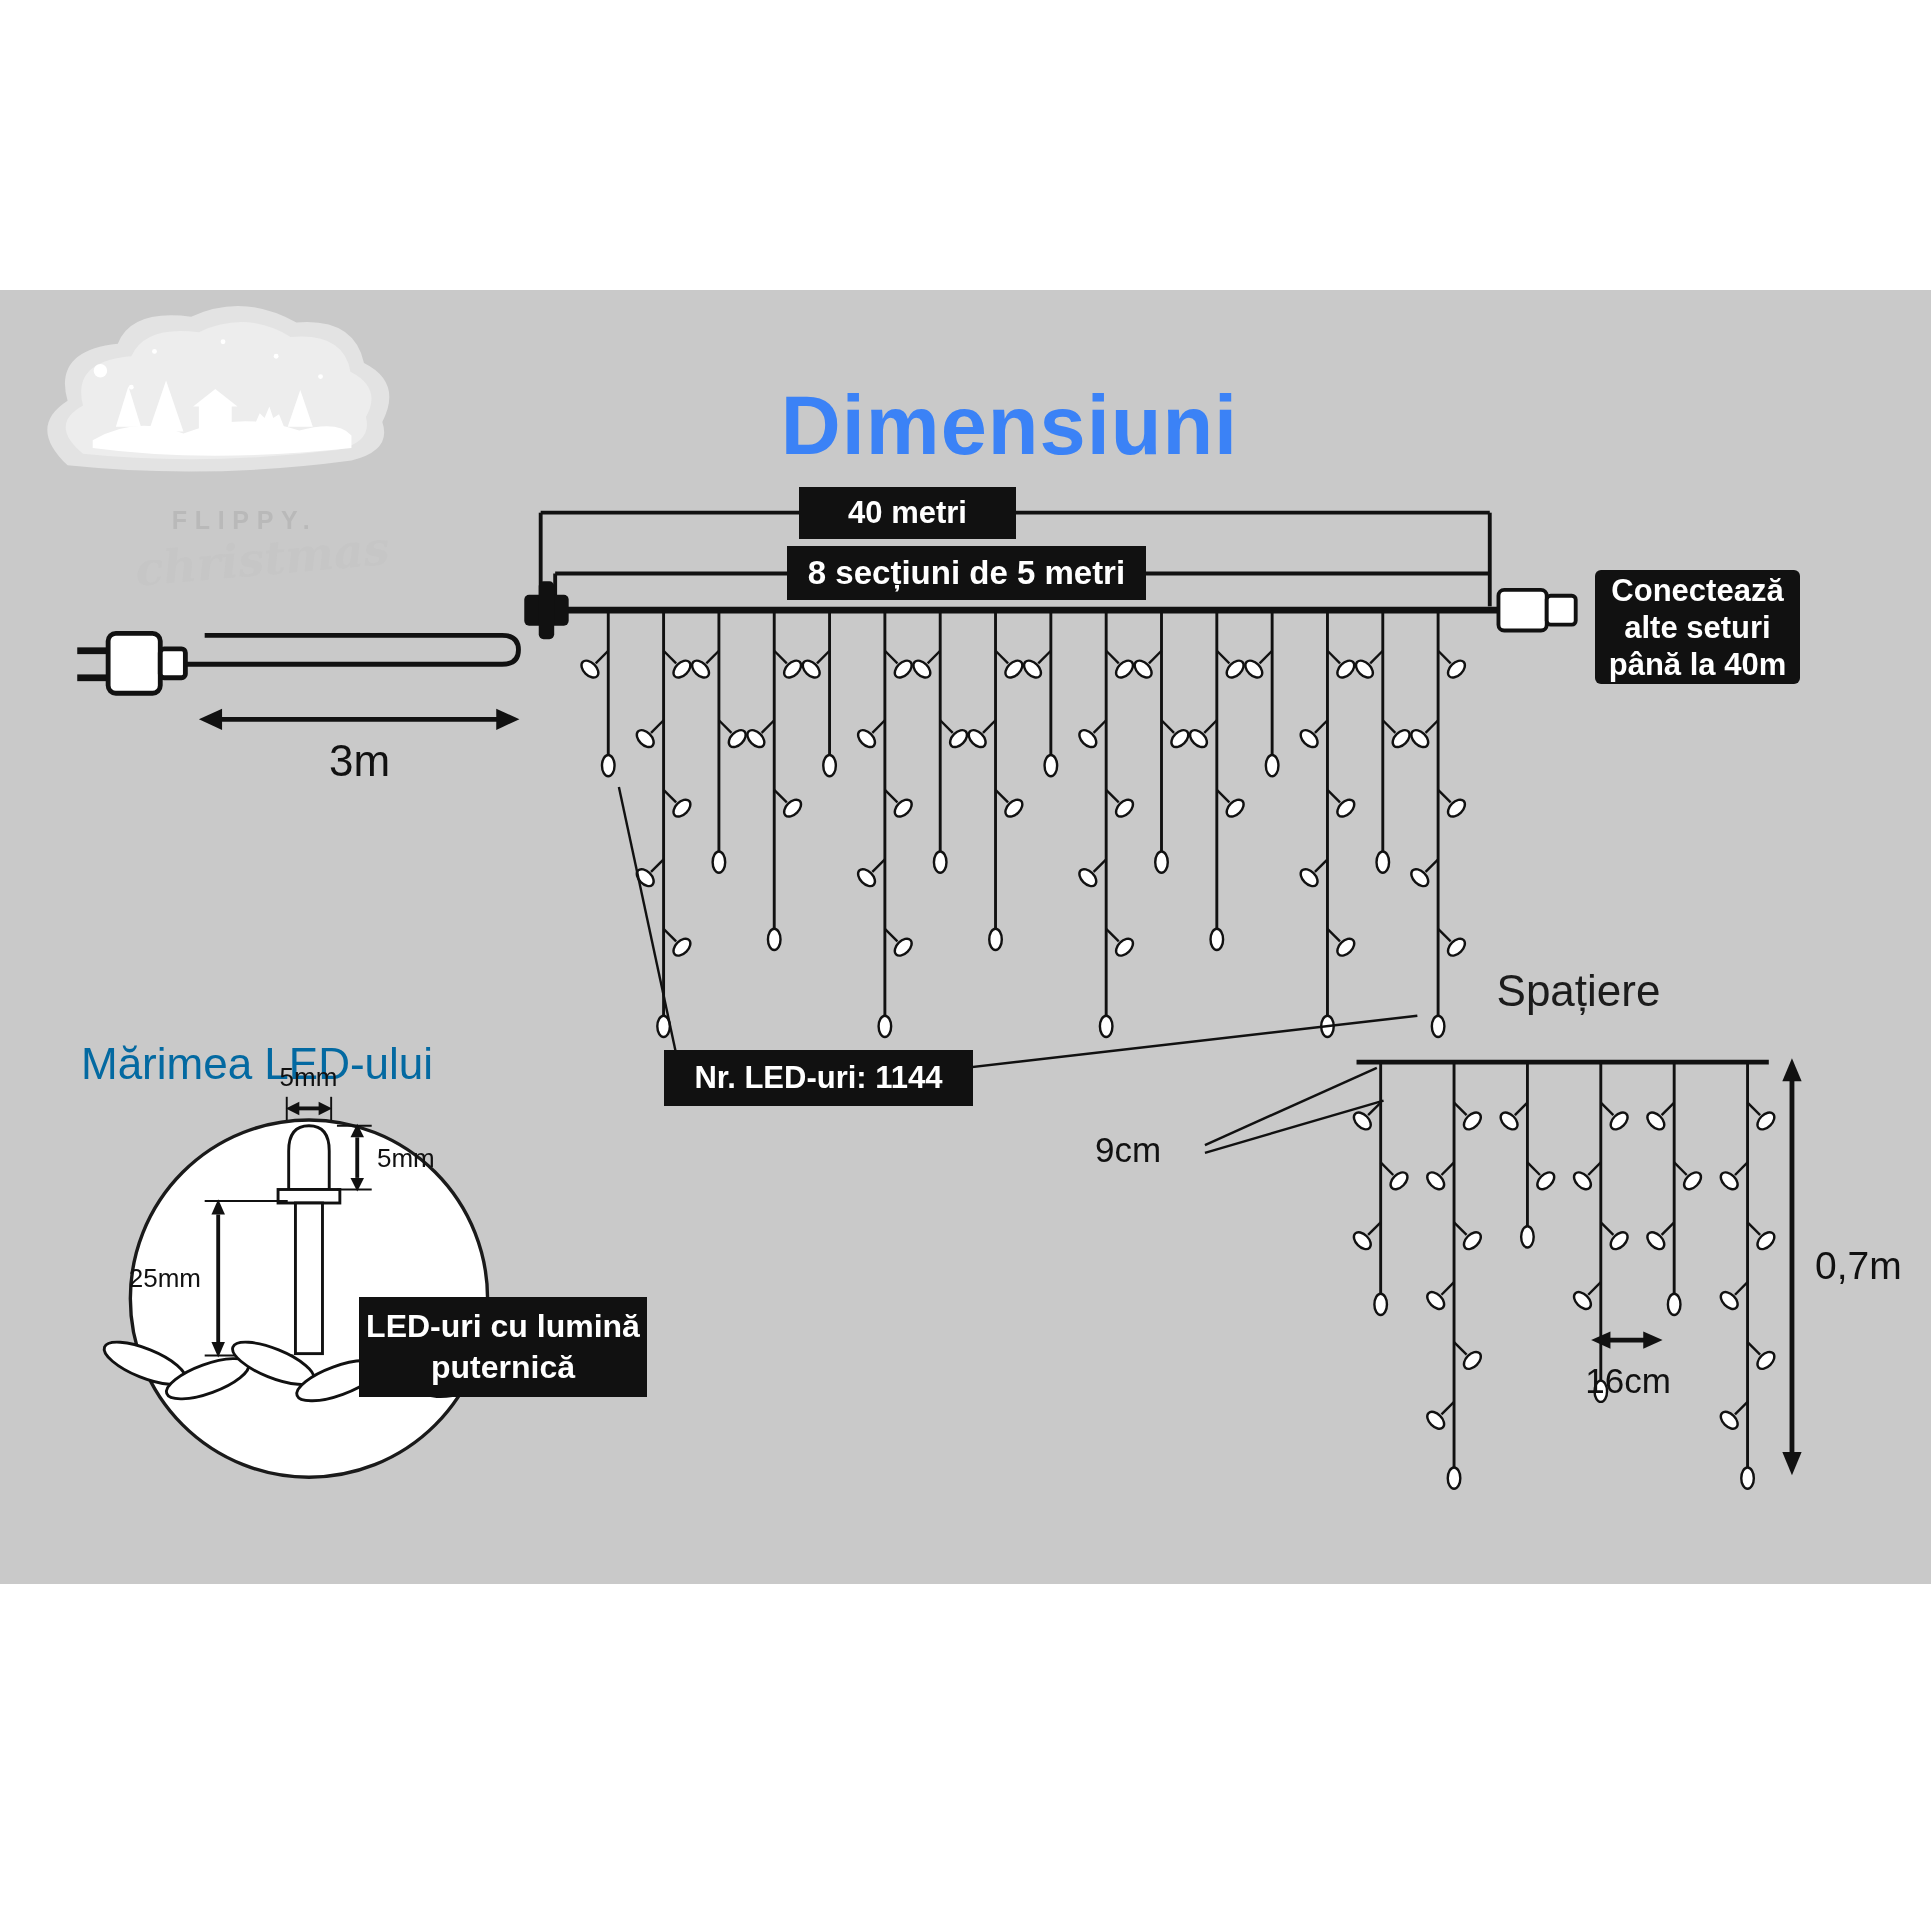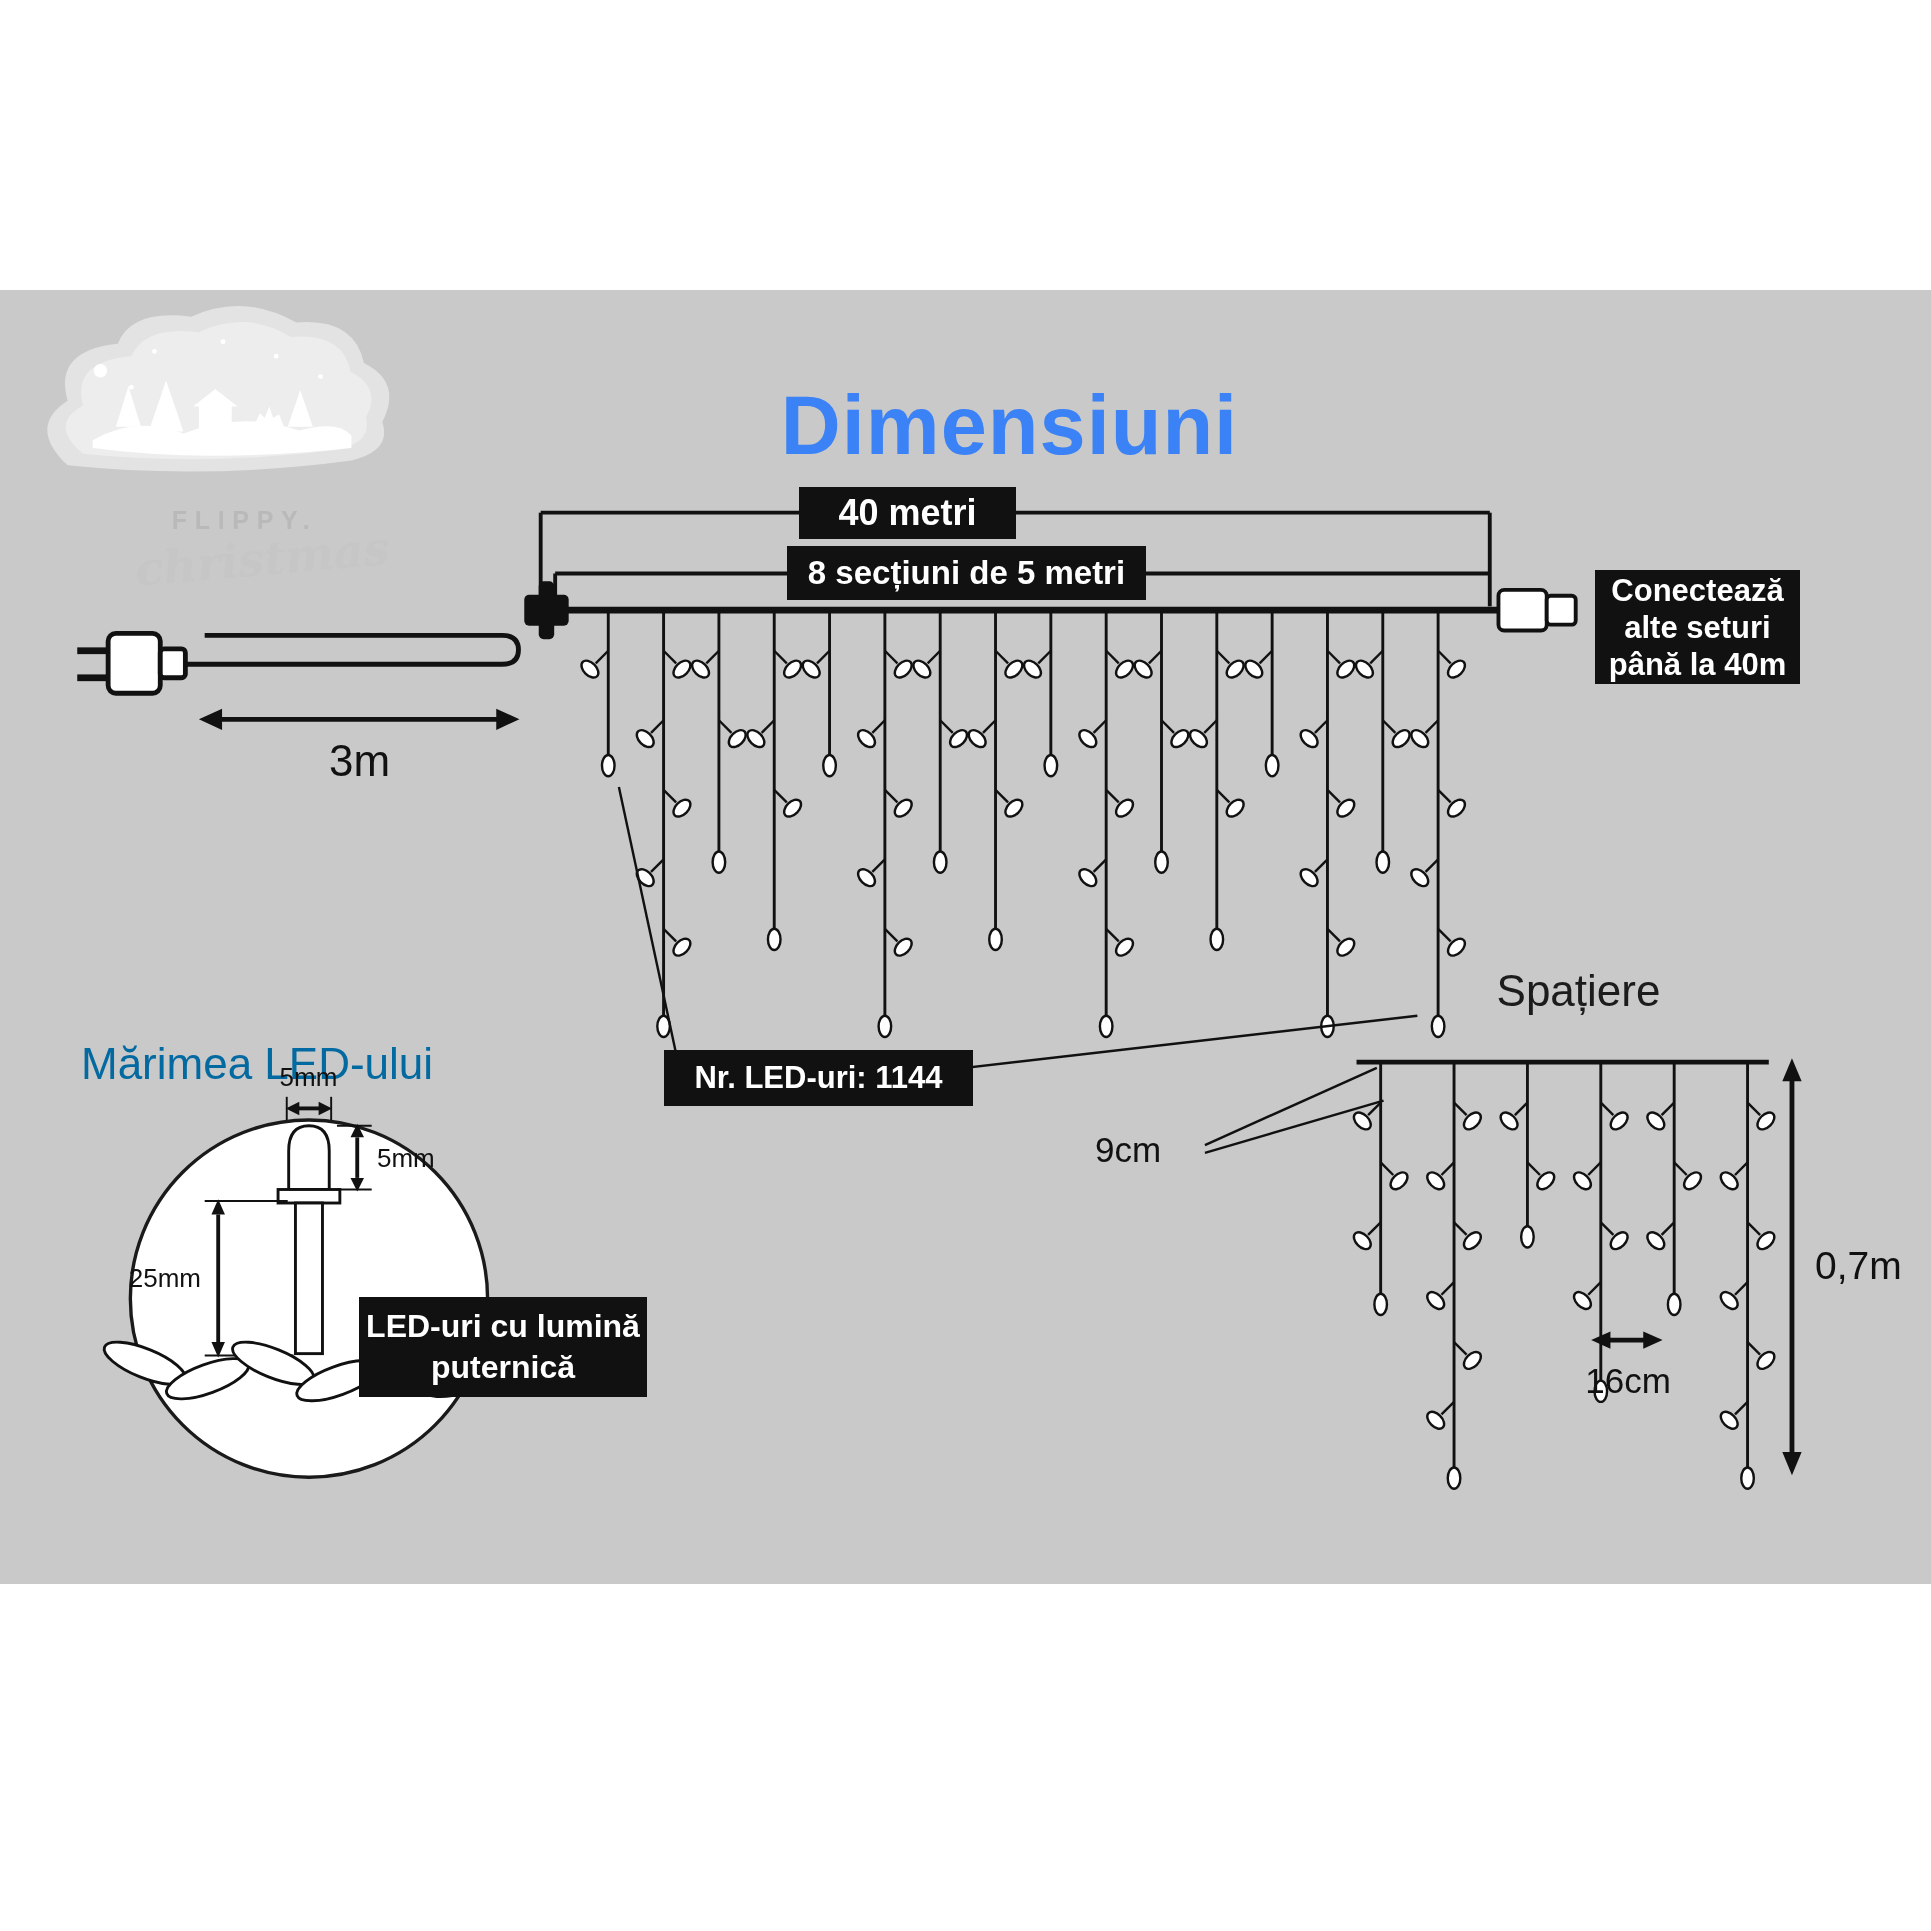--- a/index.html
+++ b/index.html
@@ -4,23 +4,23 @@
 <style>
   html,body{margin:0;padding:0;background:#ffffff;}
   .canvas{position:relative;width:1931px;height:1931px;background:#ffffff;overflow:hidden;
           font-family:"Liberation Sans", sans-serif;color:#111;}
   .abs{position:absolute;}
   .band{left:0;top:290px;width:1931px;height:1294px;background:#c9c9c9;}
   svg.art{left:0;top:0;}
   .blackbox{background:#111;color:#fff;display:flex;flex-direction:column;
             align-items:center;justify-content:center;text-align:center;font-weight:700;}
   .title{left:0;top:378px;width:1931px;text-align:center;font-size:83px;font-weight:700;color:#3b82f6;letter-spacing:1px;padding-left:44px;}
-  .b40{left:799px;top:487px;width:217px;height:52px;font-size:36px;text-align:right;}
+  .b40{left:799px;top:487px;width:217px;height:52px;font-size:31px;text-align:right;}
   .b8{left:787px;top:546px;width:359px;height:54px;font-size:33px;}
-  .bconnect{left:1595px;top:570px;width:205px;height:114px;font-size:31px;line-height:37px;}
+  .bconnect{left:1595px;top:570px;width:205px;height:114px;font-size:31px;line-height:37px;border-radius:6px;}
   .bledcount{left:664px;top:1050px;width:309px;height:56px;font-size:31px;}
   .bledbox{left:359px;top:1297px;width:288px;height:100px;font-size:32px;line-height:41px;}
   .lbl3m{left:292px;top:736px;width:135px;text-align:center;font-size:44px;font-weight:500;}
   .lblspacing{left:1448px;top:966px;width:261px;text-align:center;font-size:44px;color:#1c1c1c;}
   .lbl9{left:1095px;top:1130px;width:102px;text-align:left;font-size:35px;}
   .lbl16{left:1566px;top:1361px;width:124px;text-align:center;font-size:35px;}
   .lbl07{left:1815px;top:1244px;width:126px;text-align:left;font-size:39px;}
   .lblledsize{left:81px;top:1039px;width:454px;text-align:left;font-size:44px;color:#0369a1;}
   .lbl5w{left:268px;top:1062px;width:81px;text-align:center;font-size:26px;}
   .lbl5h{left:377px;top:1143px;width:81px;text-align:left;font-size:26px;}

